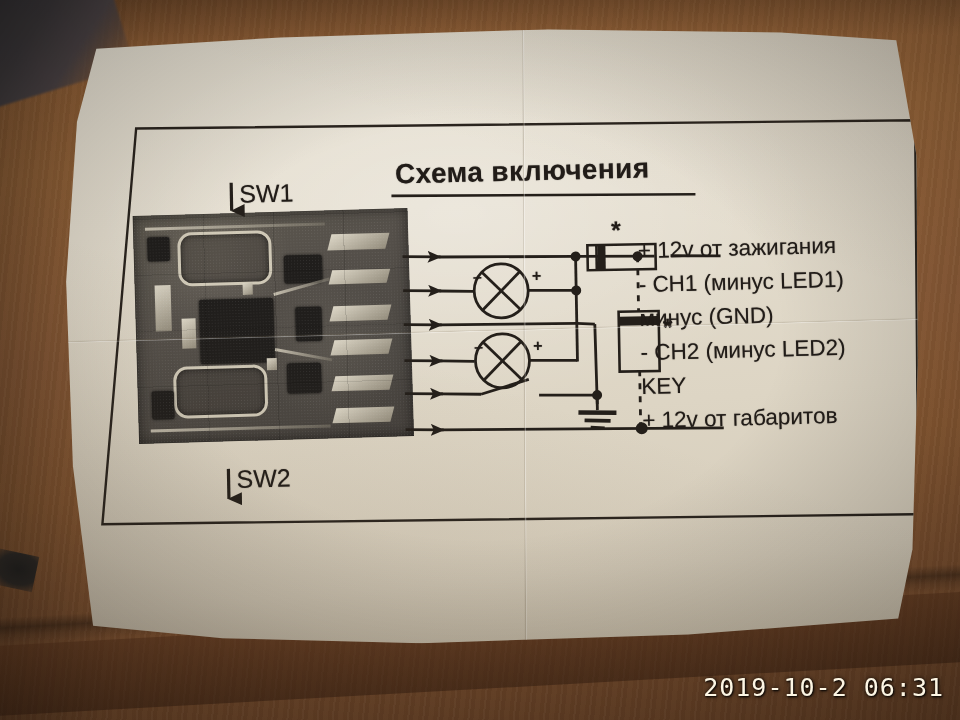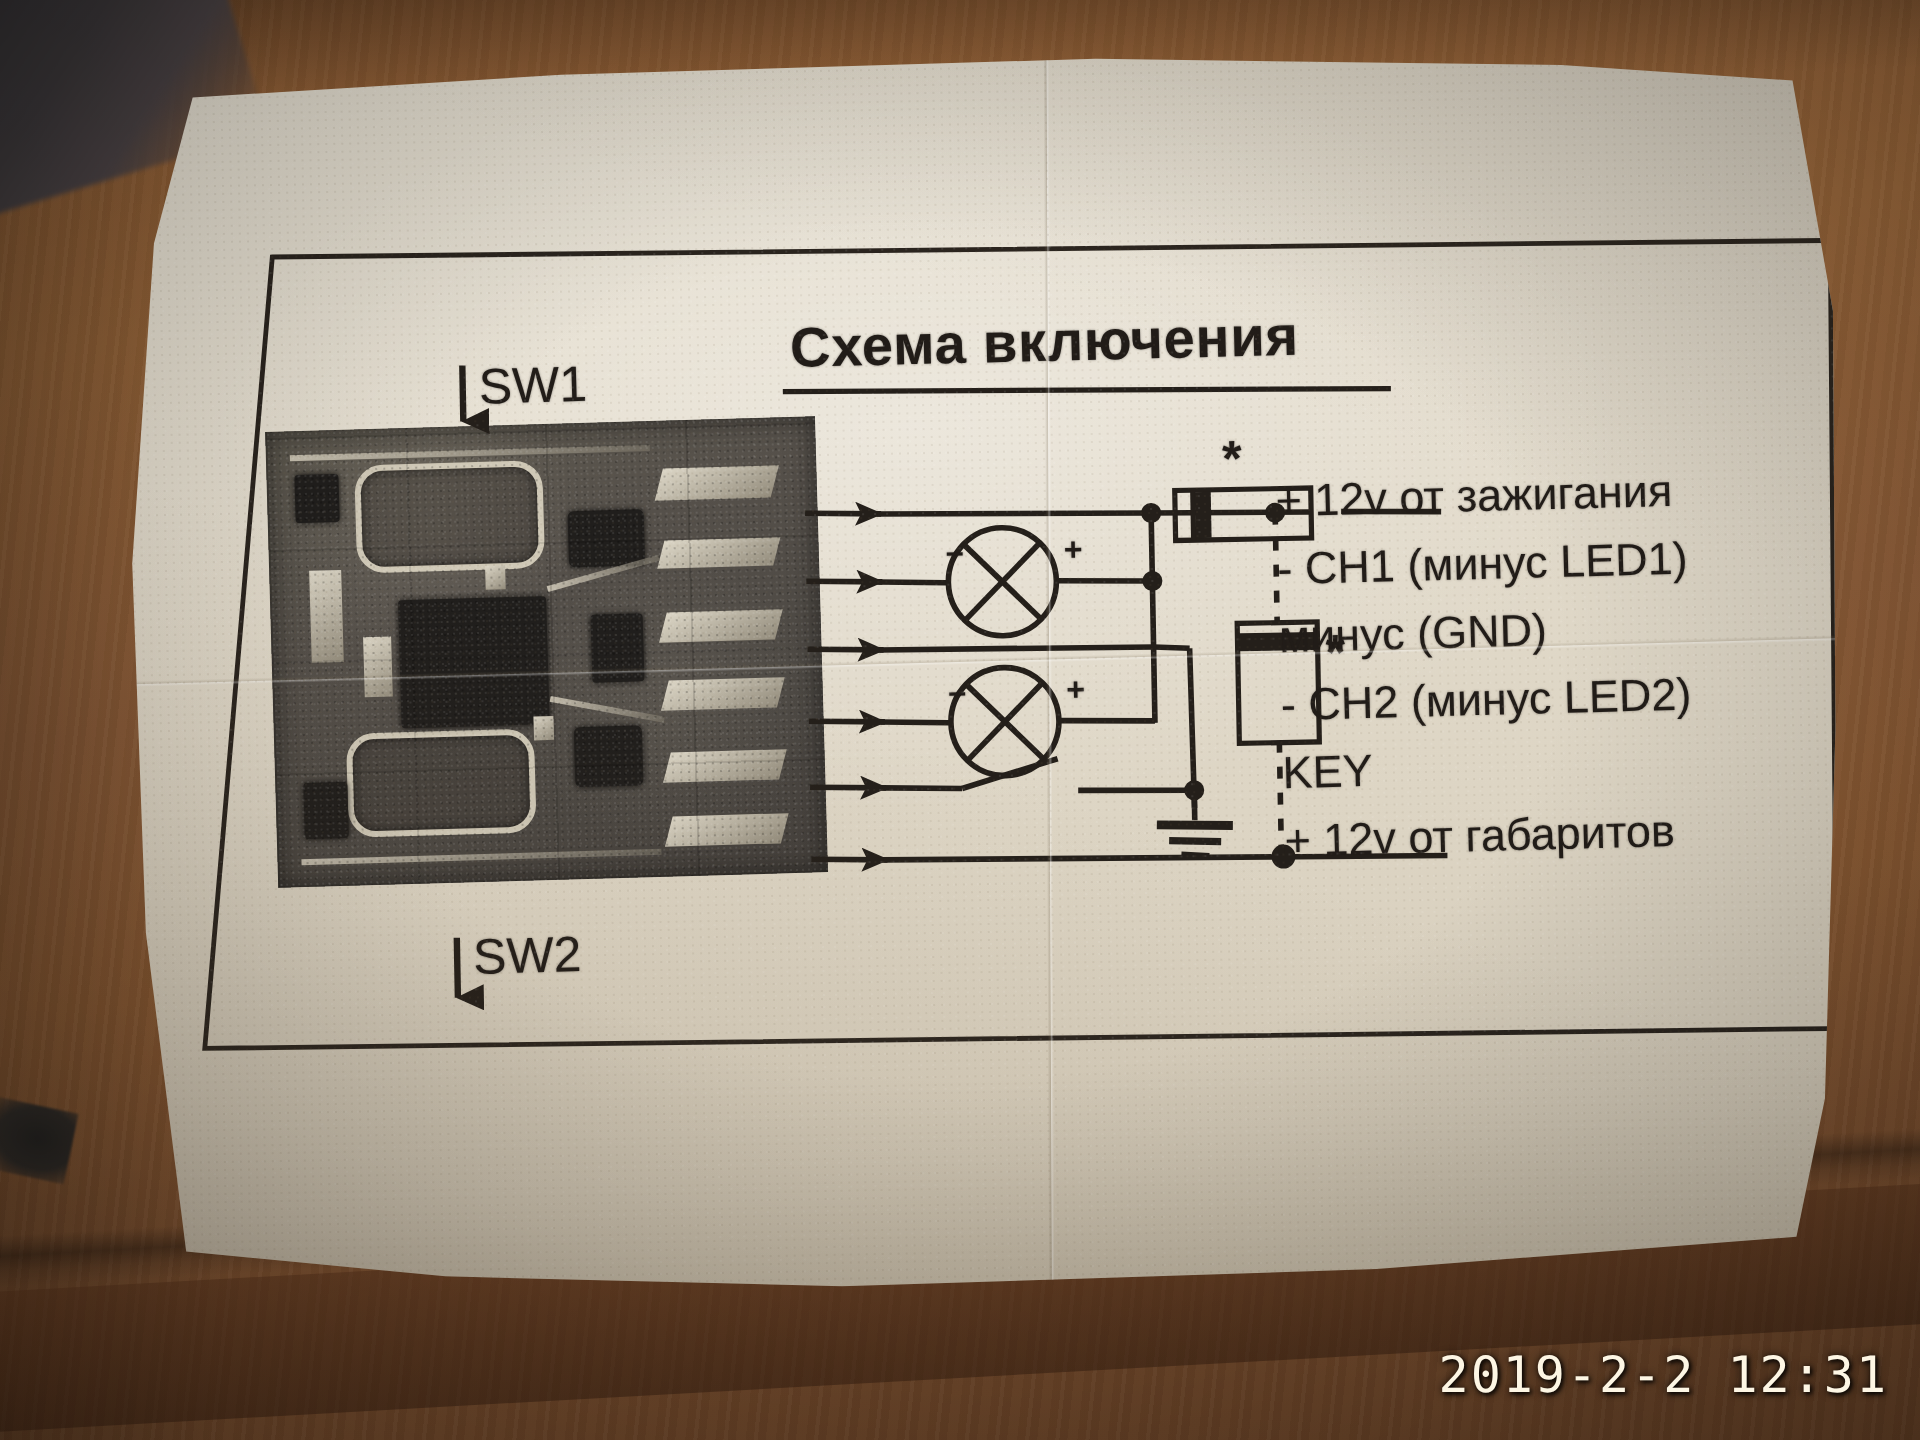--- a/index.html
+++ b/index.html
@@ -335,14 +335,14 @@
     </div>
 
     <div class="crease-v"></div>
     <div class="crease-h"></div>
     <div class="paper-grain"></div>
     <div class="paper-shade"></div>
   </div>
 
   <div class="vignette"></div>
 
-  <div class="stamp">2019-2-2 12:31</div>
+  <div class="stamp">2019-10-2 06:31</div>
 </div>
 
 </body></html>

